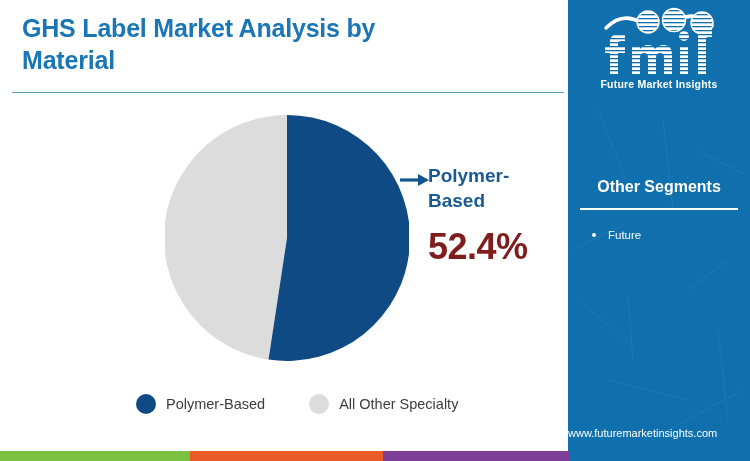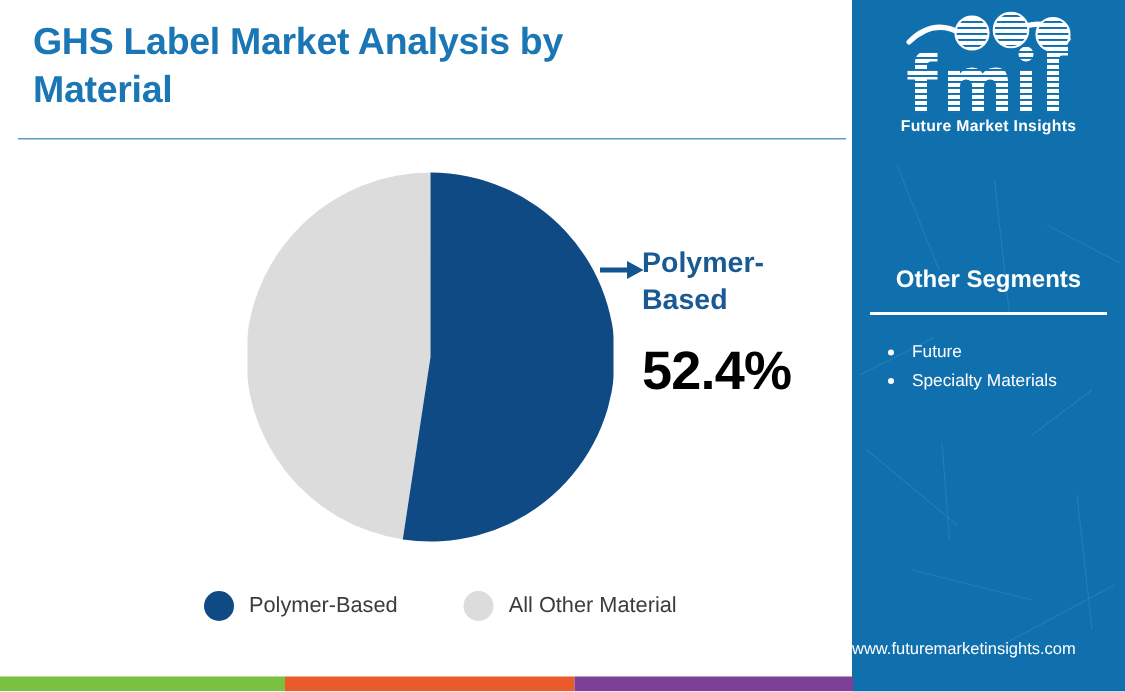--- a/index.html
+++ b/index.html
@@ -82,21 +82,21 @@
     font-weight: bold;
     line-height: 1.32;
     color: #1a5a94;
   }
   .callout-value {
     position: absolute;
     left: 28px;
     top: 63px;
     font-size: 36px;
     font-weight: bold;
-    color: #000000;
+    color: #7f1d1d;
     letter-spacing: -0.5px;
   }
 
   
   .legend {
     position: absolute;
     left: 136px;
     top: 394px;
     display: flex;
     align-items: center;
@@ -245,21 +245,21 @@
       <div class="callout-value">52.4%</div>
     </div>
 
     <div class="legend">
       <div class="legend-item">
         <span class="legend-dot" style="background:#104a84"></span>
         <span class="legend-text">Polymer-Based</span>
       </div>
       <div class="legend-item">
         <span class="legend-dot" style="background:#dcdcdc"></span>
-        <span class="legend-text">All Other Material</span>
+        <span class="legend-text">All Other Specialty</span>
       </div>
     </div>
   </div>
 
   <div class="side-panel">
 
     <svg class="panel-texture" viewBox="0 0 182 461" preserveAspectRatio="none">
       <g stroke="#ffffff" stroke-width="0.7" opacity="0.18" fill="none">
         <path d="M30 110 L58 180"></path>
         <path d="M95 120 L105 210"></path>
@@ -312,24 +312,20 @@
 
     <div class="panel-heading">Other Segments</div>
 
     <div class="panel-rule"></div>
 
     <ul class="panel-list">
       <li>
         <span class="bullet"></span>
         <span>Future</span>
       </li>
-      <li>
-        <span class="bullet"></span>
-        <span>Specialty Materials</span>
-      </li>
     </ul>
 
     <div class="panel-url">www.futuremarketinsights.com</div>
   </div>
 
   <div class="bottom-strip">
     <div class="strip-seg" style="width:190px;background:#7ac142"></div>
     <div class="strip-seg" style="width:193px;background:#e95b28"></div>
     <div class="strip-seg" style="width:186px;background:#7d3f98"></div>
     <div class="strip-seg" style="width:181px;background:#1070ad"></div>

